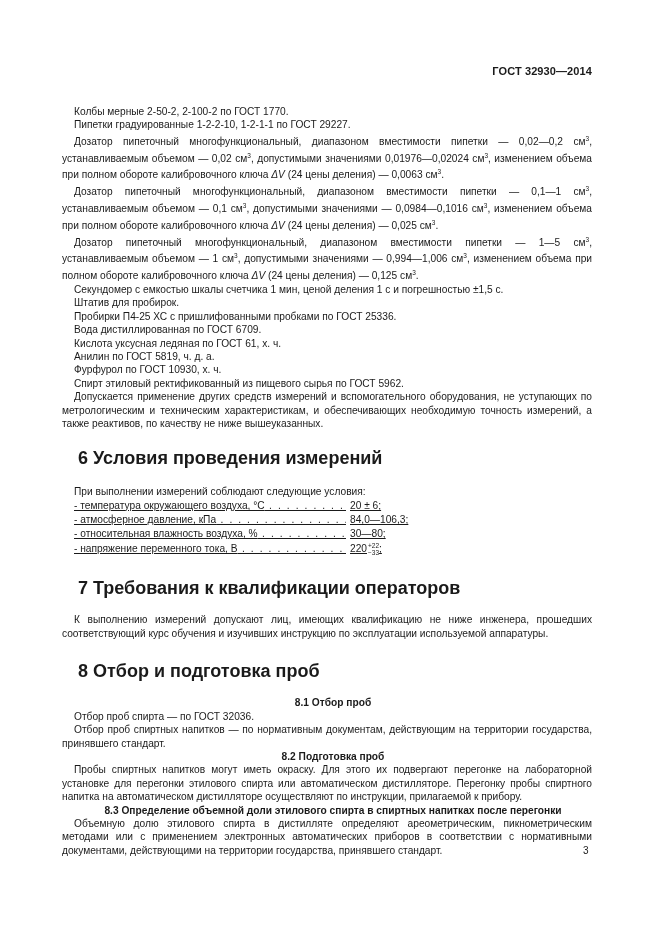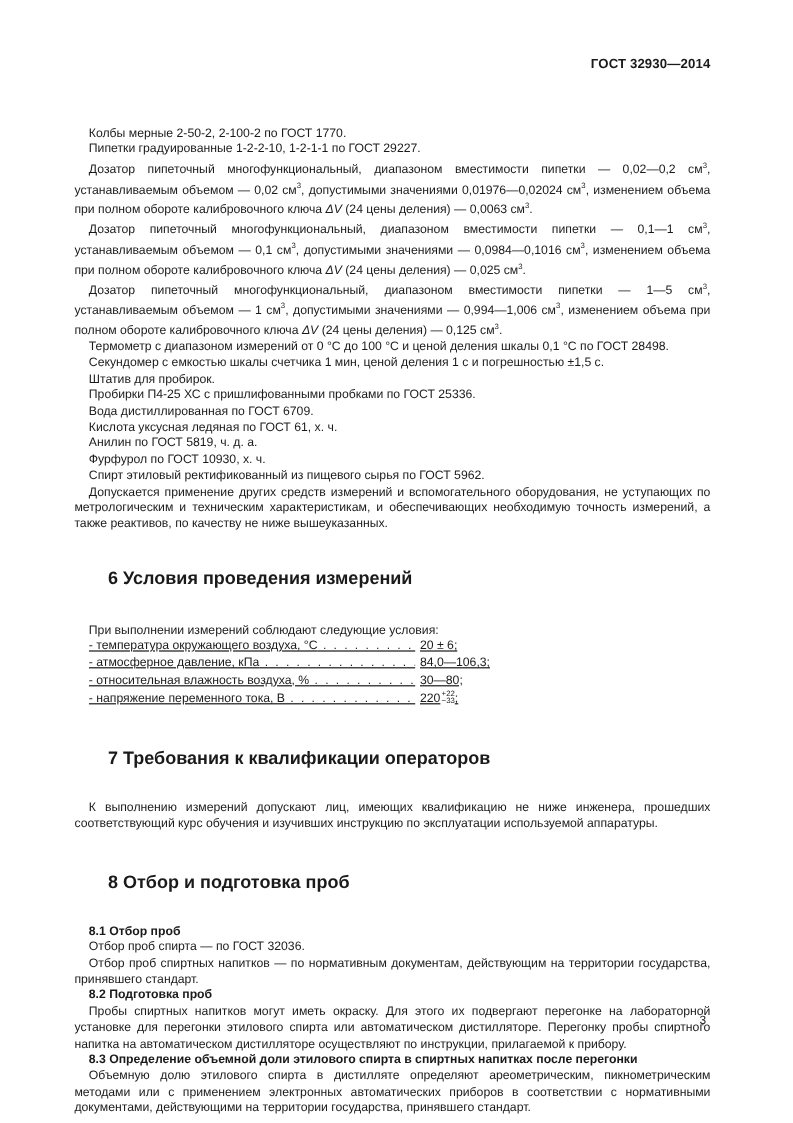--- a/index.html
+++ b/index.html
@@ -1,23 +1,23 @@
 <!DOCTYPE html>
 <html><head>
 <meta charset="utf-8">
 <style>
   html, body { margin: 0; padding: 0; background: #ffffff; }
   body { width: 661px; height: 936px; position: relative; overflow: hidden;
          font-family: "Liberation Sans", sans-serif; color: #1a1a1a; }
   .page { position: absolute; left: 62px; top: 11px; width: 530px; }
-  .header { position: absolute; right: 69px; top: 48px; font-weight: bold; font-size: 11px; letter-spacing: 0.1px; }
+  .header { position: absolute; right: 69px; top: 65px; font-weight: bold; font-size: 11px; letter-spacing: 0.1px; }
   .p { font-size: 10.2px; line-height: 13.4px; text-align: justify; text-indent: 12px; margin: 0; }
   .p.left { text-align: left; }
-  .sec { font-weight: bold; font-size: 15px; margin: 16px; padding-left: 12px; }
-  .subsec { font-weight: bold; font-size: 10.2px; line-height: 13.4px; margin: 0; padding-left: 12px; }
+  .sec { font-weight: bold; font-size: 18px; margin: 4px; padding-left: 12px; }
+  .subsec { font-weight: bold; font-size: 10.2px; line-height: 13.4px; margin: 0; padding-left: 12px; text-align: center; }
   .cond { font-size: 10.2px; line-height: 14.2px; margin: 0; display: flex; text-decoration: underline; }
   .cond .lbl { width: 272px; overflow: hidden; white-space: nowrap; }
   .cond .lbl::after { content: " . . . . . . . . . . . . . . . . . . . . . . . . . . . . . . . . . . . . . . ."; letter-spacing: 1.6px; }
   .cond .val { white-space: nowrap; padding-left: 4px; }
   sup.sm { font-size: 6.5px; }
   .stack { display: inline-block; vertical-align: middle; font-size: 6.5px; line-height: 6.5px; margin-left: 1px; }
   .stack span { display: block; }
   .pagenum { position: absolute; left: 583px; top: 845px; font-size: 10px; }
 </style>
 </head>
@@ -27,21 +27,20 @@
 
 <div class="page">
   <div style="height:94px"></div>
   <p class="p left">Колбы мерные 2-50-2, 2-100-2 по ГОСТ 1770.</p>
   <p class="p left">Пипетки градуированные 1-2-2-10, 1-2-1-1 по ГОСТ 29227.</p>
 
   <p class="p"><span>Дозатор пипеточный многофункциональный, диапазоном вместимости пипетки — 0,02—0,2 см</span><sup class="sm">3</sup><span>, устанавливаемым объемом — 0,02 см</span><sup class="sm">3</sup><span>, допустимыми значениями 0,01976—0,02024 см</span><sup class="sm">3</sup><span>, изменением объема при полном обороте калибровочного ключа </span><i>ΔV</i><span> (24 цены деления) — 0,0063 см</span><sup class="sm">3</sup><span>.</span></p>
   <p class="p"><span>Дозатор пипеточный многофункциональный, диапазоном вместимости пипетки — 0,1—1 см</span><sup class="sm">3</sup><span>, устанавливаемым объемом — 0,1 см</span><sup class="sm">3</sup><span>, допустимыми значениями — 0,0984—0,1016 см</span><sup class="sm">3</sup><span>, изменением объема при полном обороте калибровочного ключа </span><i>ΔV</i><span> (24 цены деления) — 0,025 см</span><sup class="sm">3</sup><span>.</span></p>
   <p class="p"><span>Дозатор пипеточный многофункциональный, диапазоном вместимости пипетки — 1—5 см</span><sup class="sm">3</sup><span>, устанавливаемым объемом — 1 см</span><sup class="sm">3</sup><span>, допустимыми значениями — 0,994—1,006 см</span><sup class="sm">3</sup><span>, изменением объема при полном обороте калибровочного ключа </span><i>ΔV</i><span> (24 цены деления) — 0,125 см</span><sup class="sm">3</sup><span>.</span></p>
 
-  <p class="p">Термометр с диапазоном измерений от 0 °С до 100 °С и ценой деления шкалы 0,1 °С по ГОСТ 28498.</p>
   <p class="p left">Секундомер с емкостью шкалы счетчика 1 мин, ценой деления 1 с и погрешностью ±1,5 с.</p>
   <p class="p left">Штатив для пробирок.</p>
   <p class="p left">Пробирки П4-25 ХС с пришлифованными пробками по ГОСТ 25336.</p>
   <p class="p left">Вода дистиллированная по ГОСТ 6709.</p>
   <p class="p left">Кислота уксусная ледяная по ГОСТ 61, х. ч.</p>
   <p class="p left">Анилин по ГОСТ 5819, ч. д. а.</p>
   <p class="p left">Фурфурол по ГОСТ 10930, х. ч.</p>
   <p class="p left">Спирт этиловый ректификованный из пищевого сырья по ГОСТ 5962.</p>
   <p class="p">Допускается применение других средств измерений и вспомогательного оборудования, не уступающих по метрологическим и техническим характеристикам, и обеспечивающих необходимую точность измерений, а также реактивов, по качеству не ниже вышеуказанных.</p>
 

